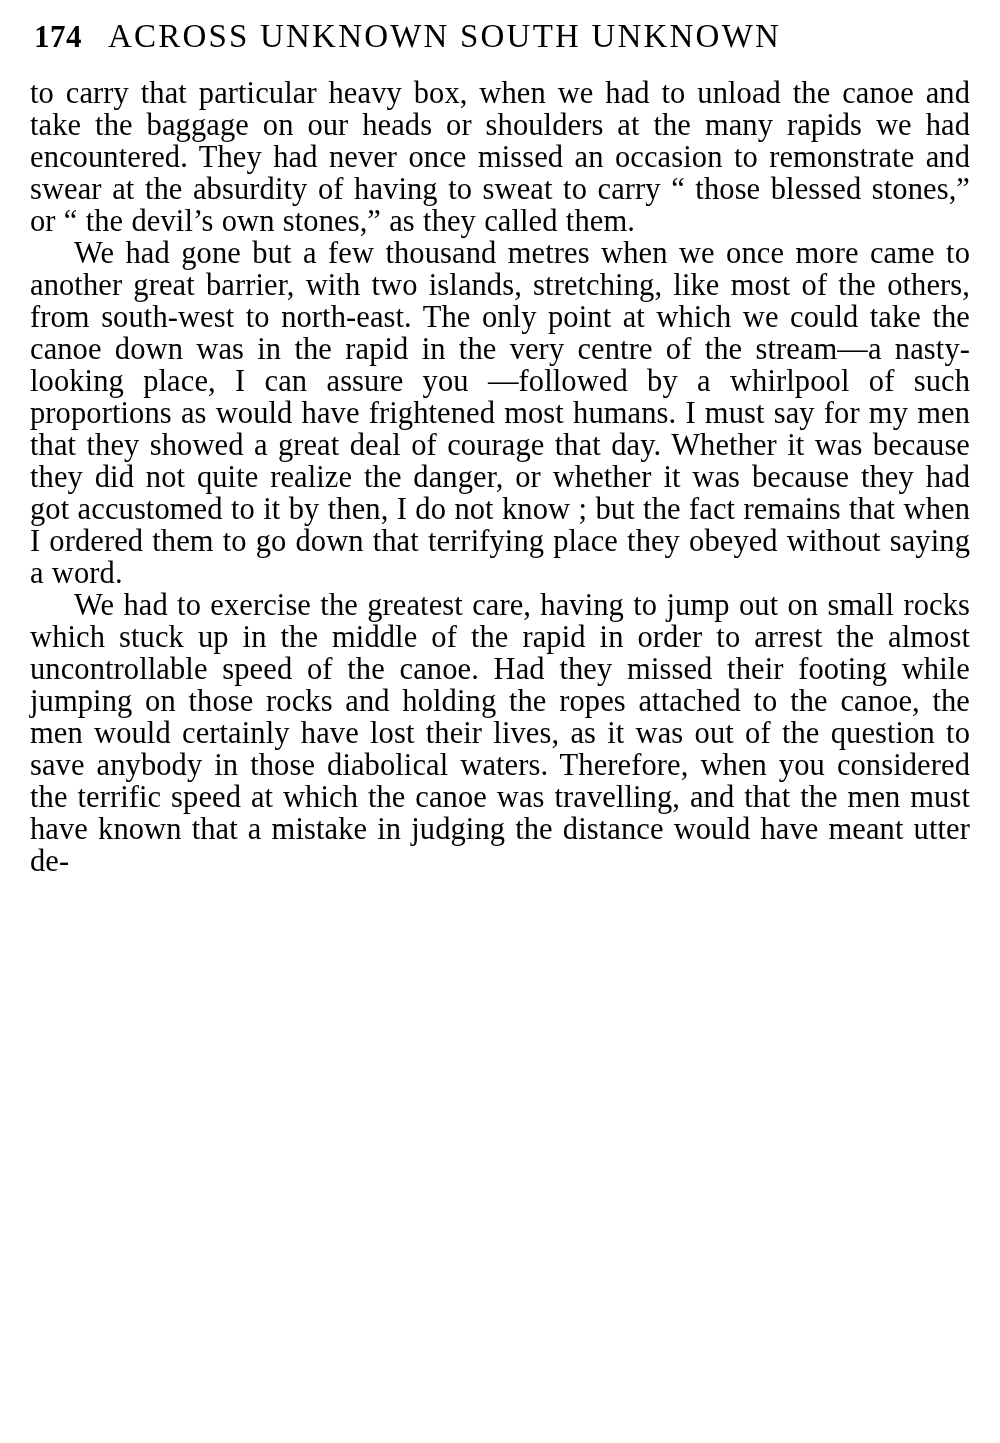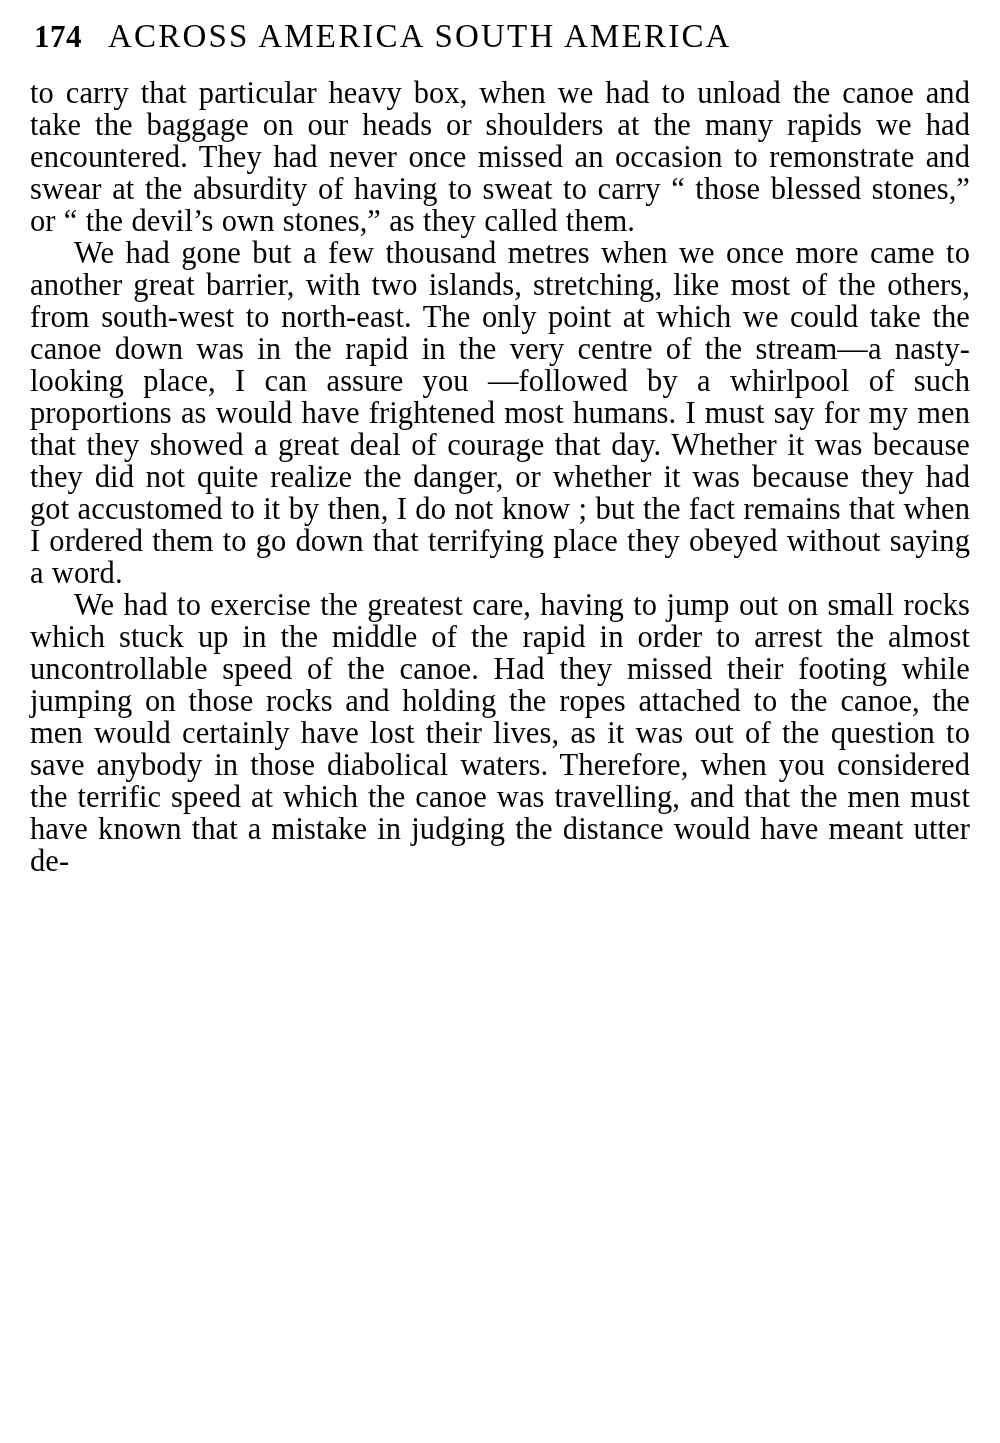--- a/index.html
+++ b/index.html
@@ -61,21 +61,21 @@
     
   }
 </style>
 </head>
 <body>
 
 <div class="page">
 
   <div class="header">
     <span class="folio">174</span>
-    <span class="running-head">ACROSS AMERICA SOUTH AMERICA</span>
+    <span class="running-head">ACROSS UNKNOWN SOUTH UNKNOWN</span>
   </div>
 
   <div class="body-text">
     <p>to carry that particular heavy box, when we had to unload the canoe and take the baggage on our heads or shoulders at the many rapids we had encountered. They had never once missed an occasion to remonstrate and swear at the absurdity of having to sweat to carry “ those blessed stones,” or “ the devil’s own stones,” as they called them.</p>
     <p class="indent">We had gone but a few thousand metres when we once more came to another great barrier, with two islands, stretching, like most of the others, from south-west to north-east.  The only point at which we could take the canoe down was in the rapid in the very centre of the stream—a nasty-looking place, I can assure you —followed by a whirlpool of such proportions as would have frightened most humans.  I must say for my men that they showed a great deal of courage that day. Whether it was because they did not quite realize the danger, or whether it was because they had got accustomed to it by then, I do not know ; but the fact remains that when I ordered them to go down that terrifying place they obeyed without saying a word.</p>
     <p class="indent last">We had to exercise the greatest care, having to jump out on small rocks which stuck up in the middle of the rapid in order to arrest the almost uncontrollable speed of the canoe.  Had they missed their footing while jumping on those rocks and holding the ropes attached to the canoe, the men would certainly have lost their lives, as it was out of the question to save anybody in those diabolical waters.  Therefore, when you considered the terrific speed at which the canoe was travelling, and that the men must have known that a mistake in judging the distance would have meant utter de-</p>
   </div>
 
 </div>
 

